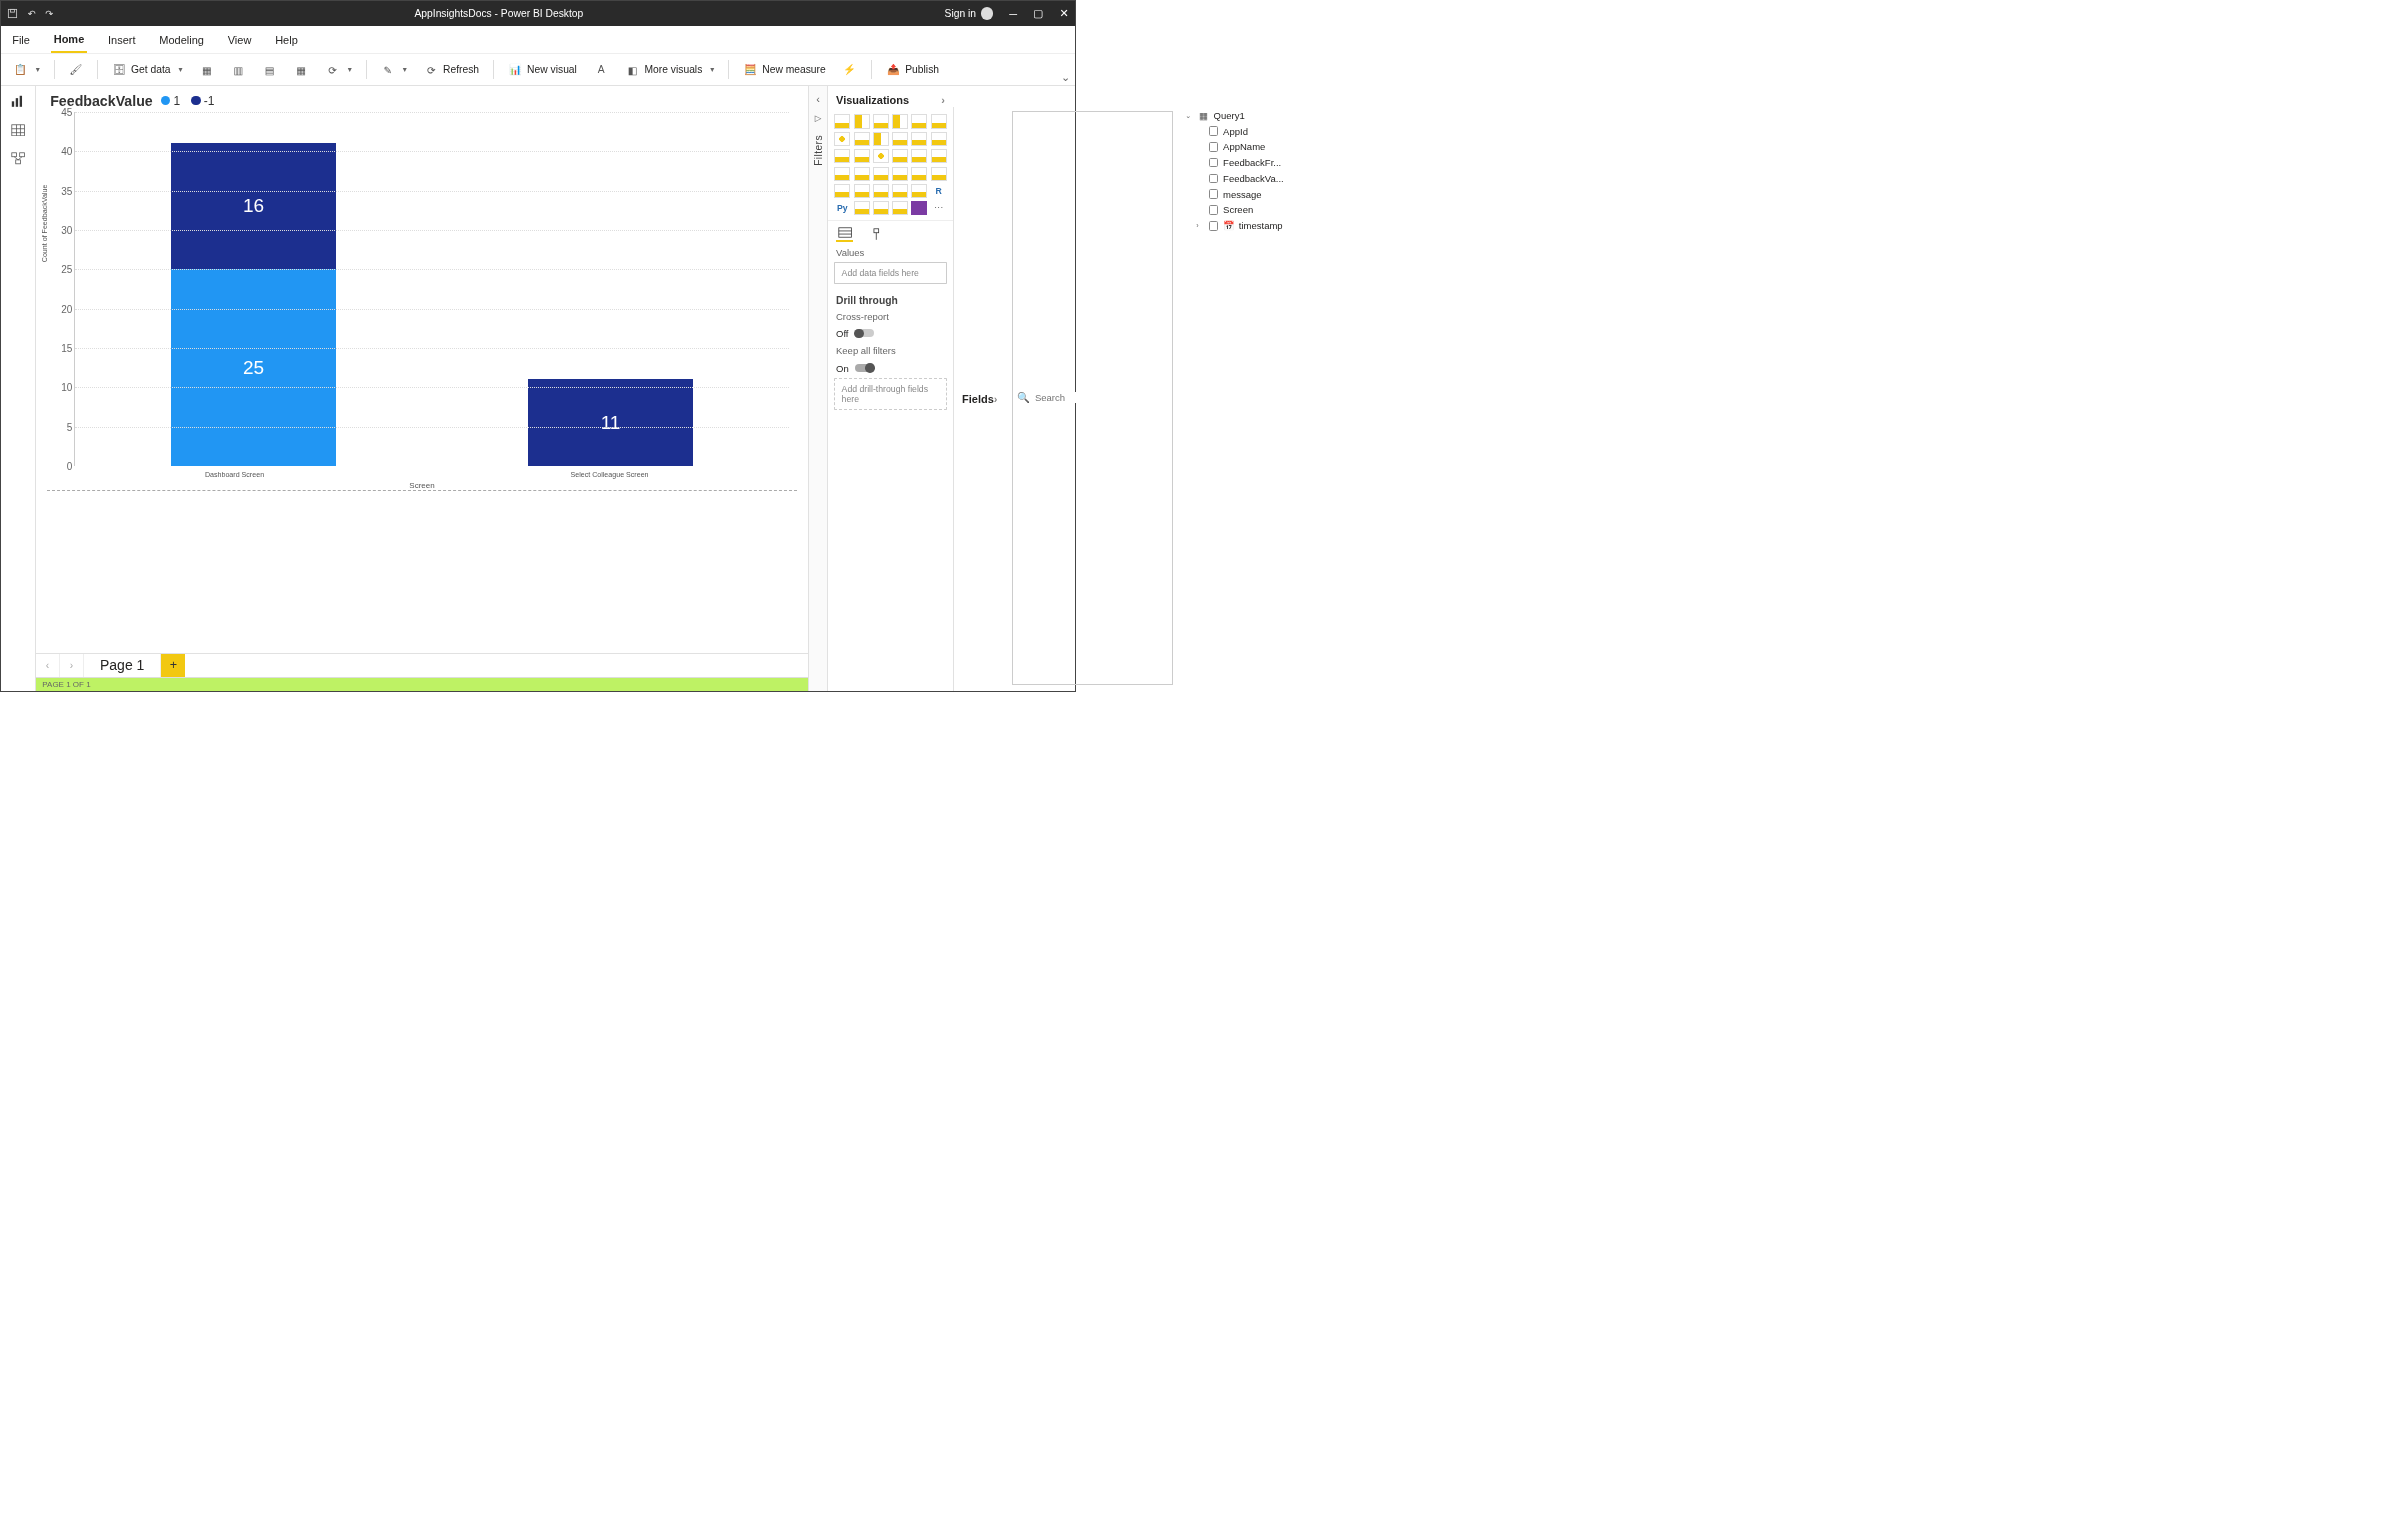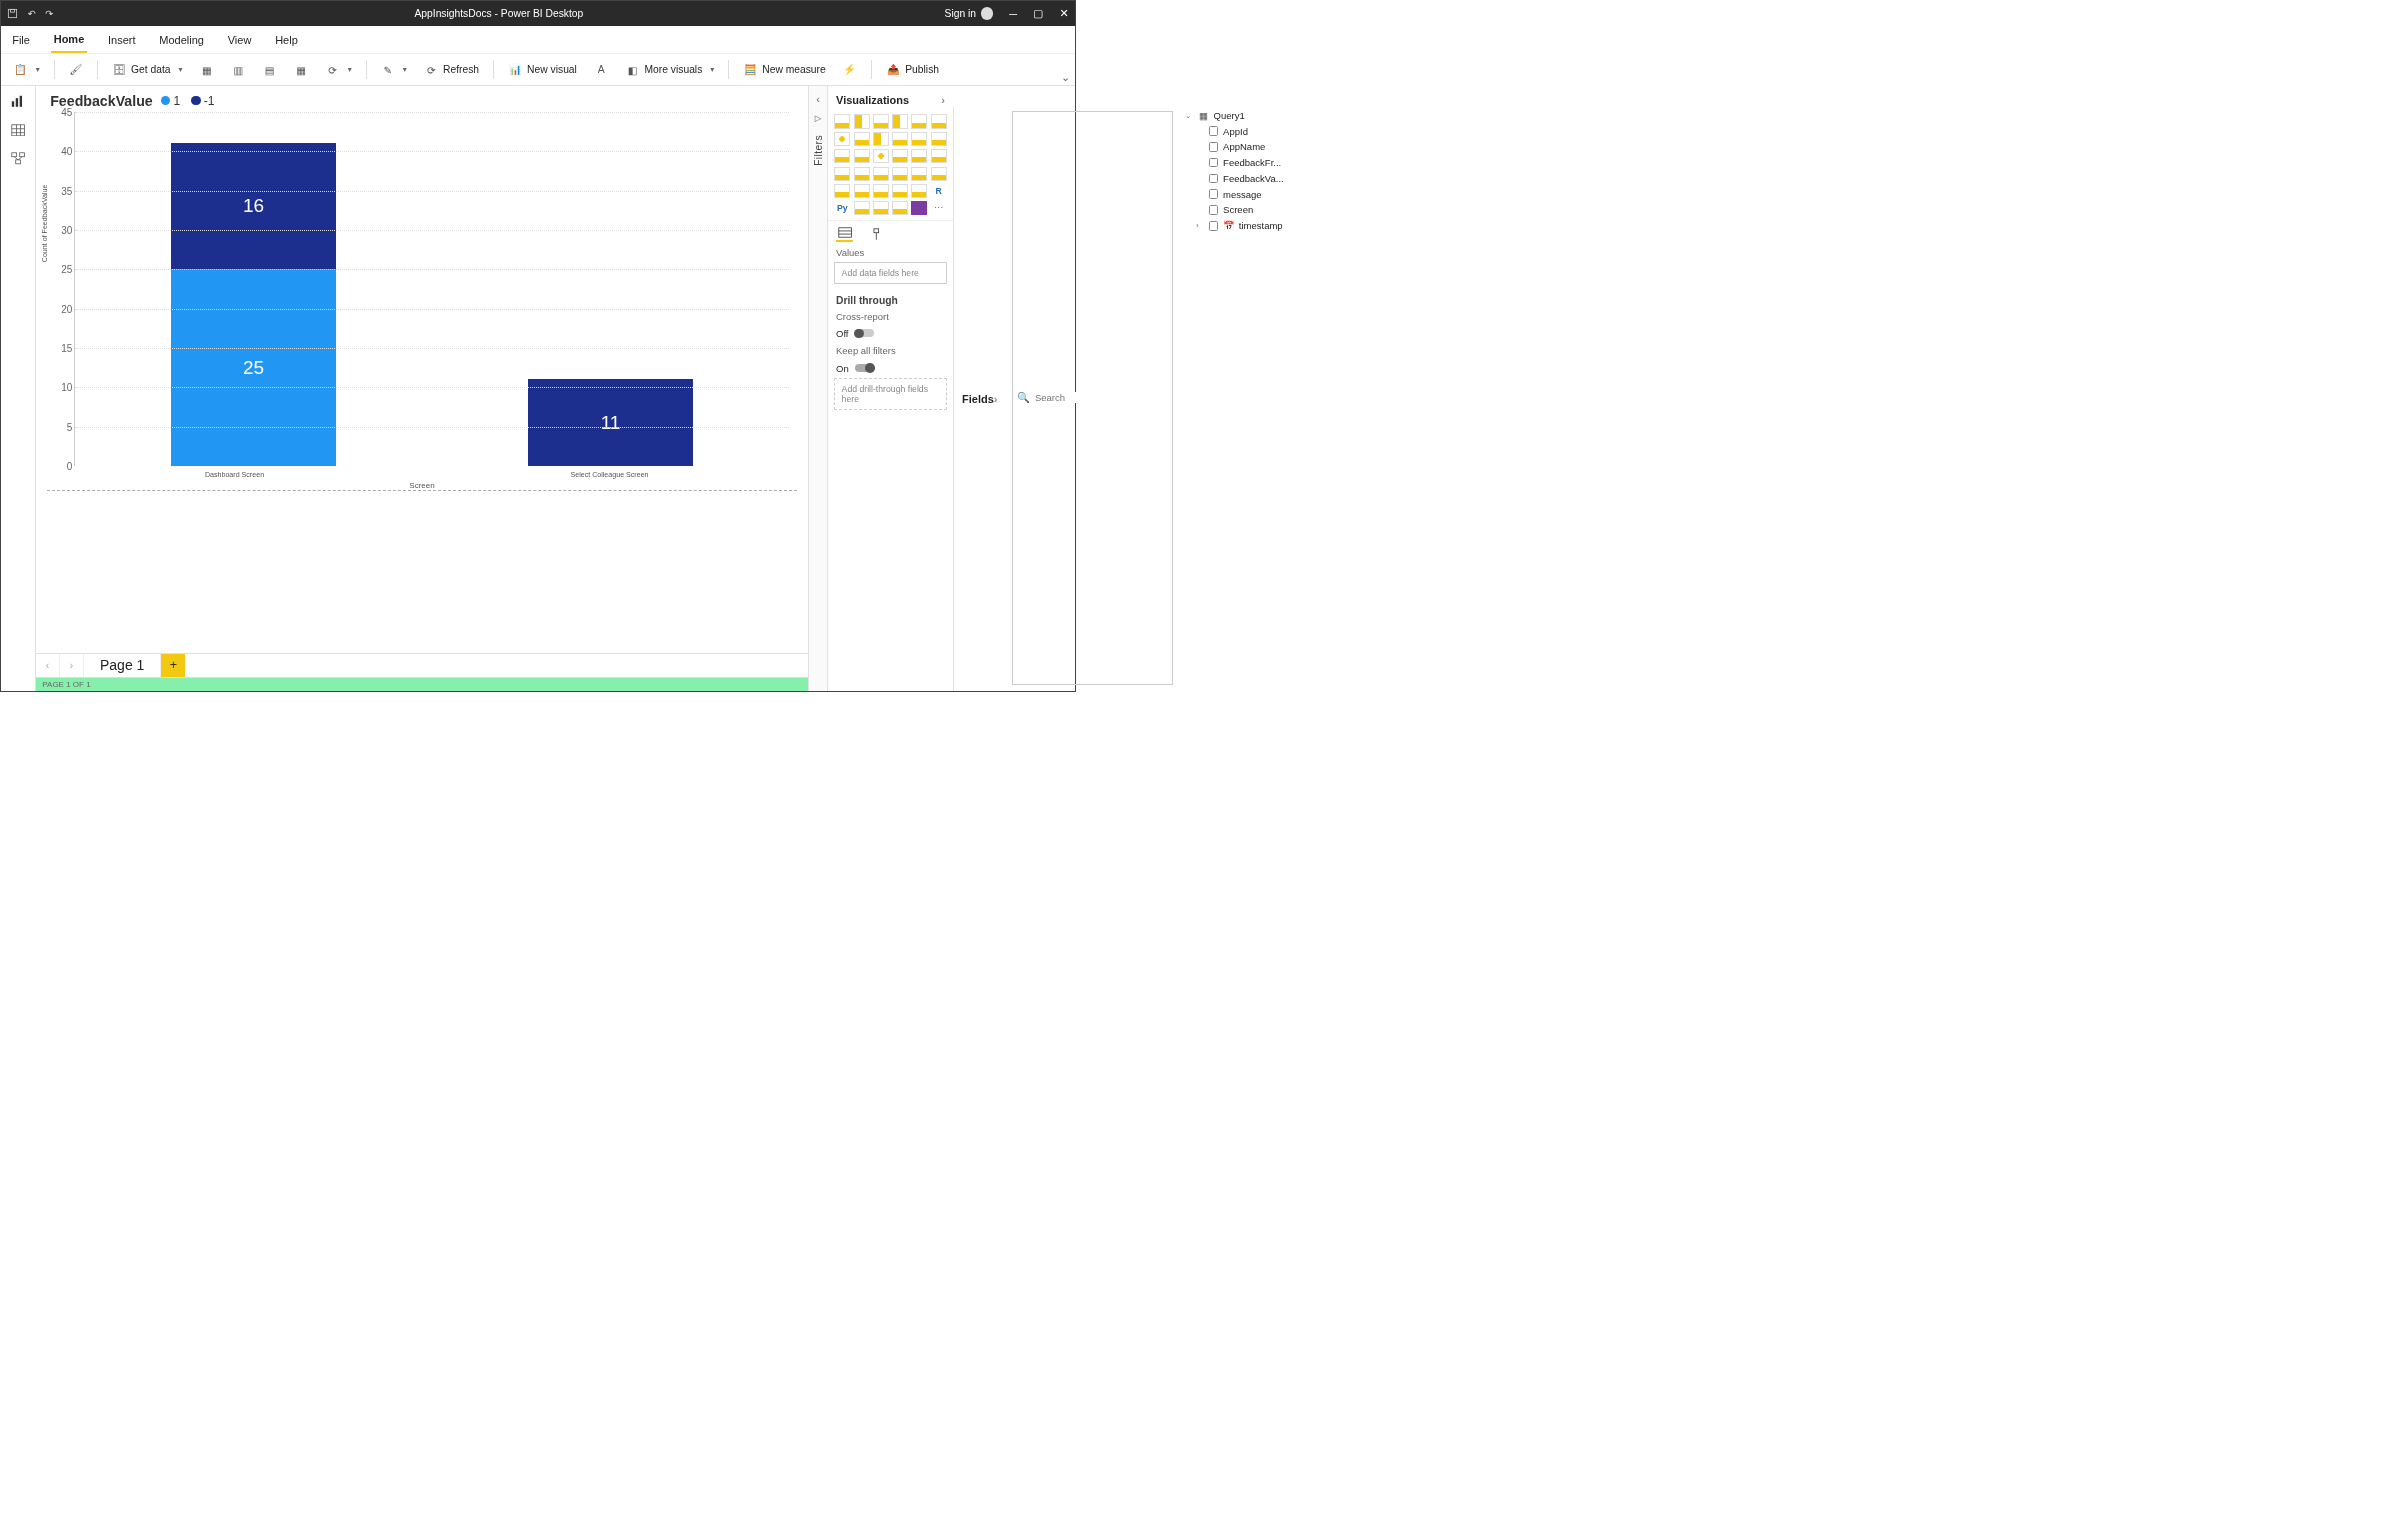--- a/index.html
+++ b/index.html
@@ -96,21 +96,21 @@
 .tree-node .cb { width: 9.5px; height: 9.5px; border: 0.8px solid #888; border-radius: 1.6px; flex-shrink: 0; }
 .tree-node .ticon { width: 11px; color: #555; font-size: 9.5px; text-align:center; }
 .tree-children { margin-left: 11px; }
 
 
 .page-tabs { height: 24px; border-top: 0.8px solid #e1e1e1; display: flex; align-items: stretch; }
 .page-nav { width: 24px; display: flex; align-items: center; justify-content: center; color: #aaa; cursor: pointer; border-right: 0.8px solid #eee; }
 .page-tab { padding: 0 16px; display: flex; align-items: center; font-size: 14px; border-right: 0.8px solid #eee; cursor: pointer; }
 .page-add { width: 24px; background: #f2c811; display: flex; align-items: center; justify-content: center; cursor: pointer; font-size: 12.6px; color: #333; }
 
-.statusbar { height: 14.2px; background: #86efac; font-size: 8px; color: #666; display: flex; align-items: center; padding: 0 6.3px; border-top: 0.8px solid #ddd; }
+.statusbar { height: 14.2px; background: #bef264; font-size: 8px; color: #666; display: flex; align-items: center; padding: 0 6.3px; border-top: 0.8px solid #ddd; }
 
 svg { display: block; }
 </style>
 </head>
 <body>
 
 <div class="app">
 
   <div class="titlebar">
     <div class="qat">

